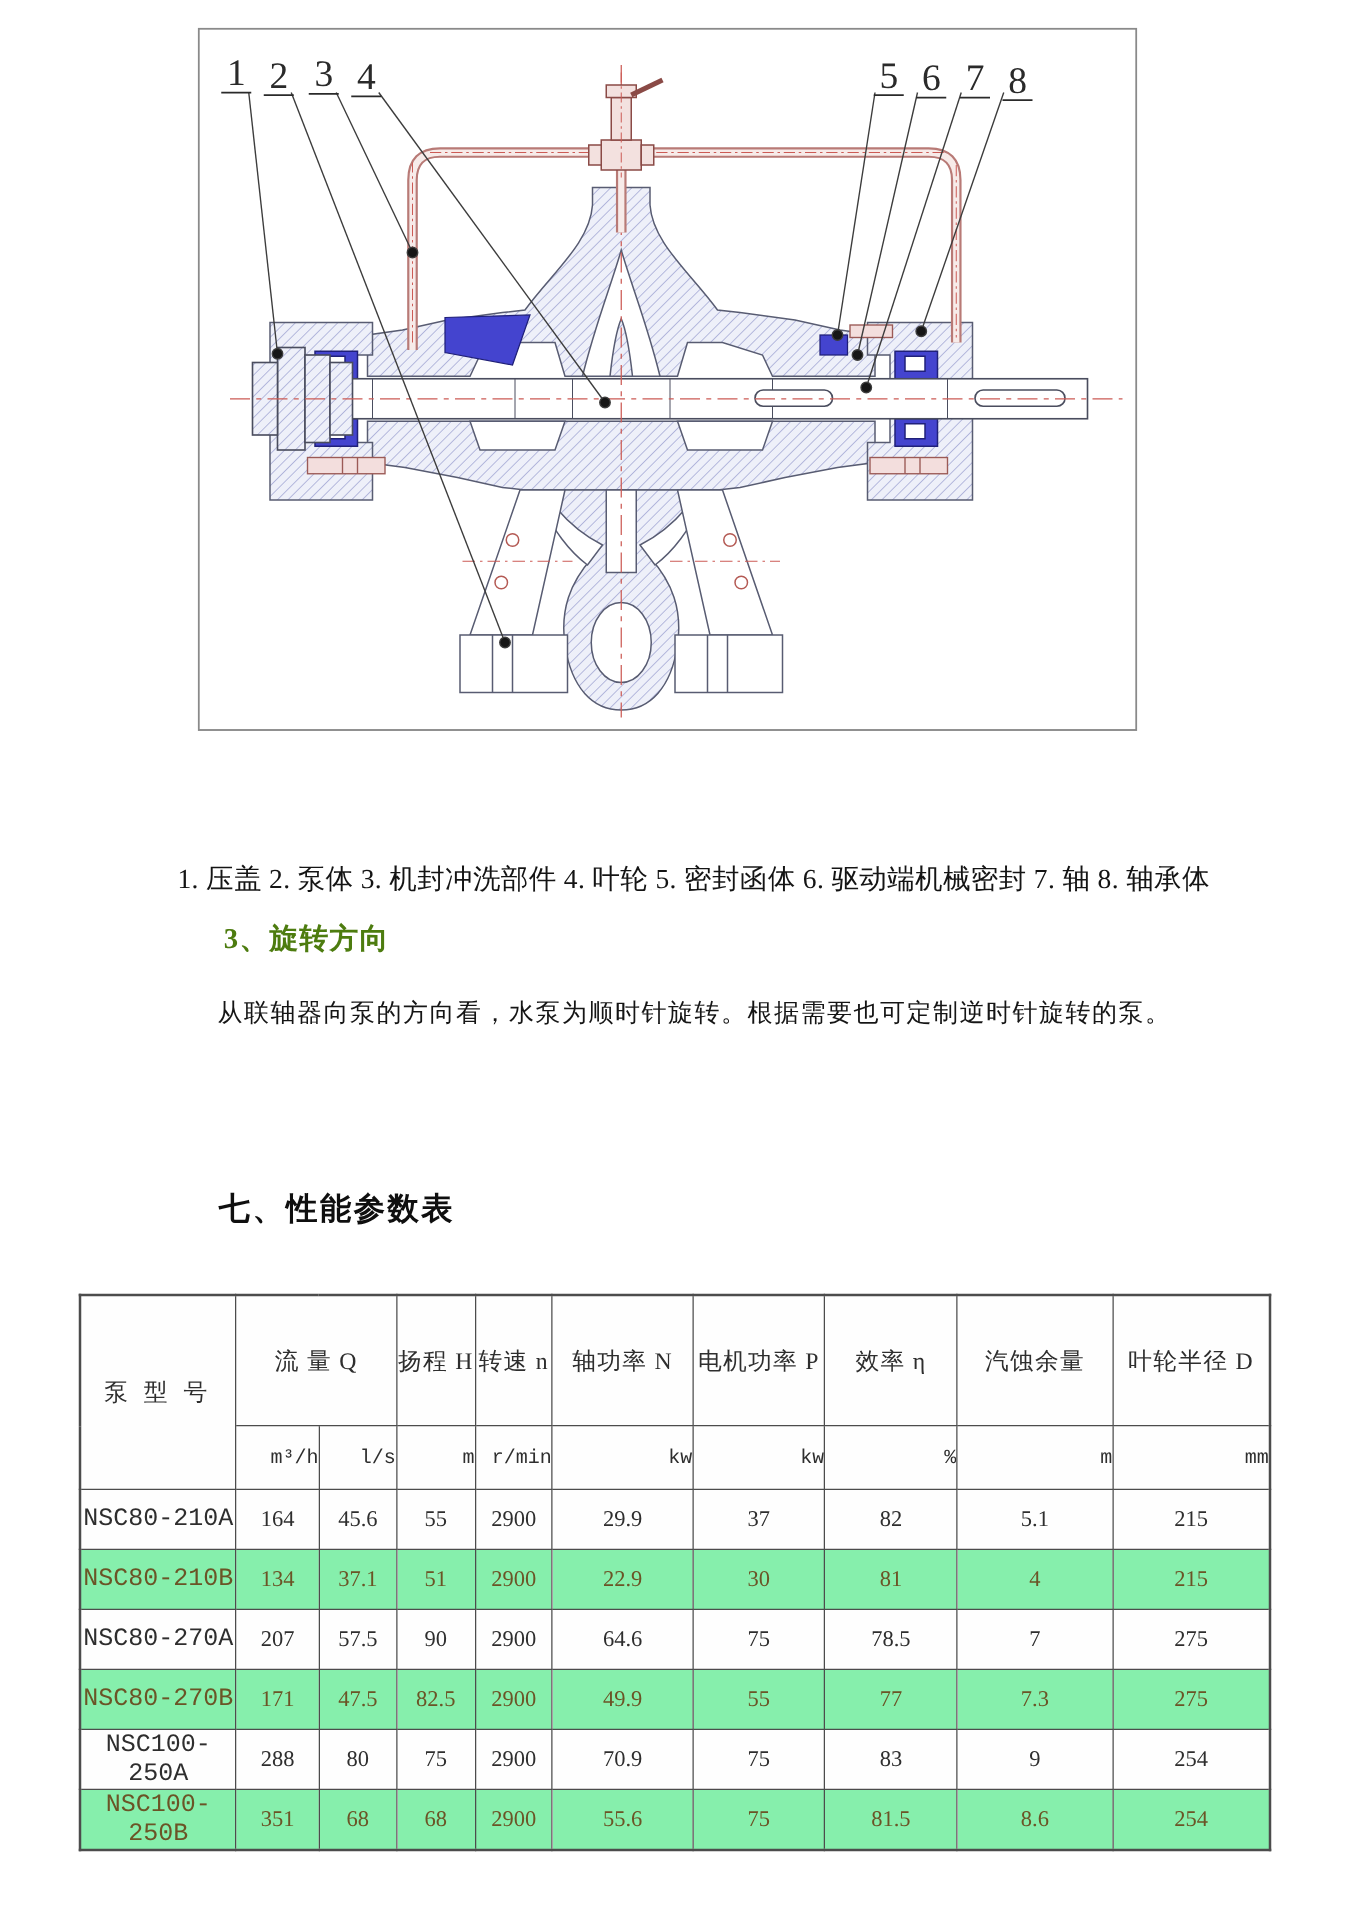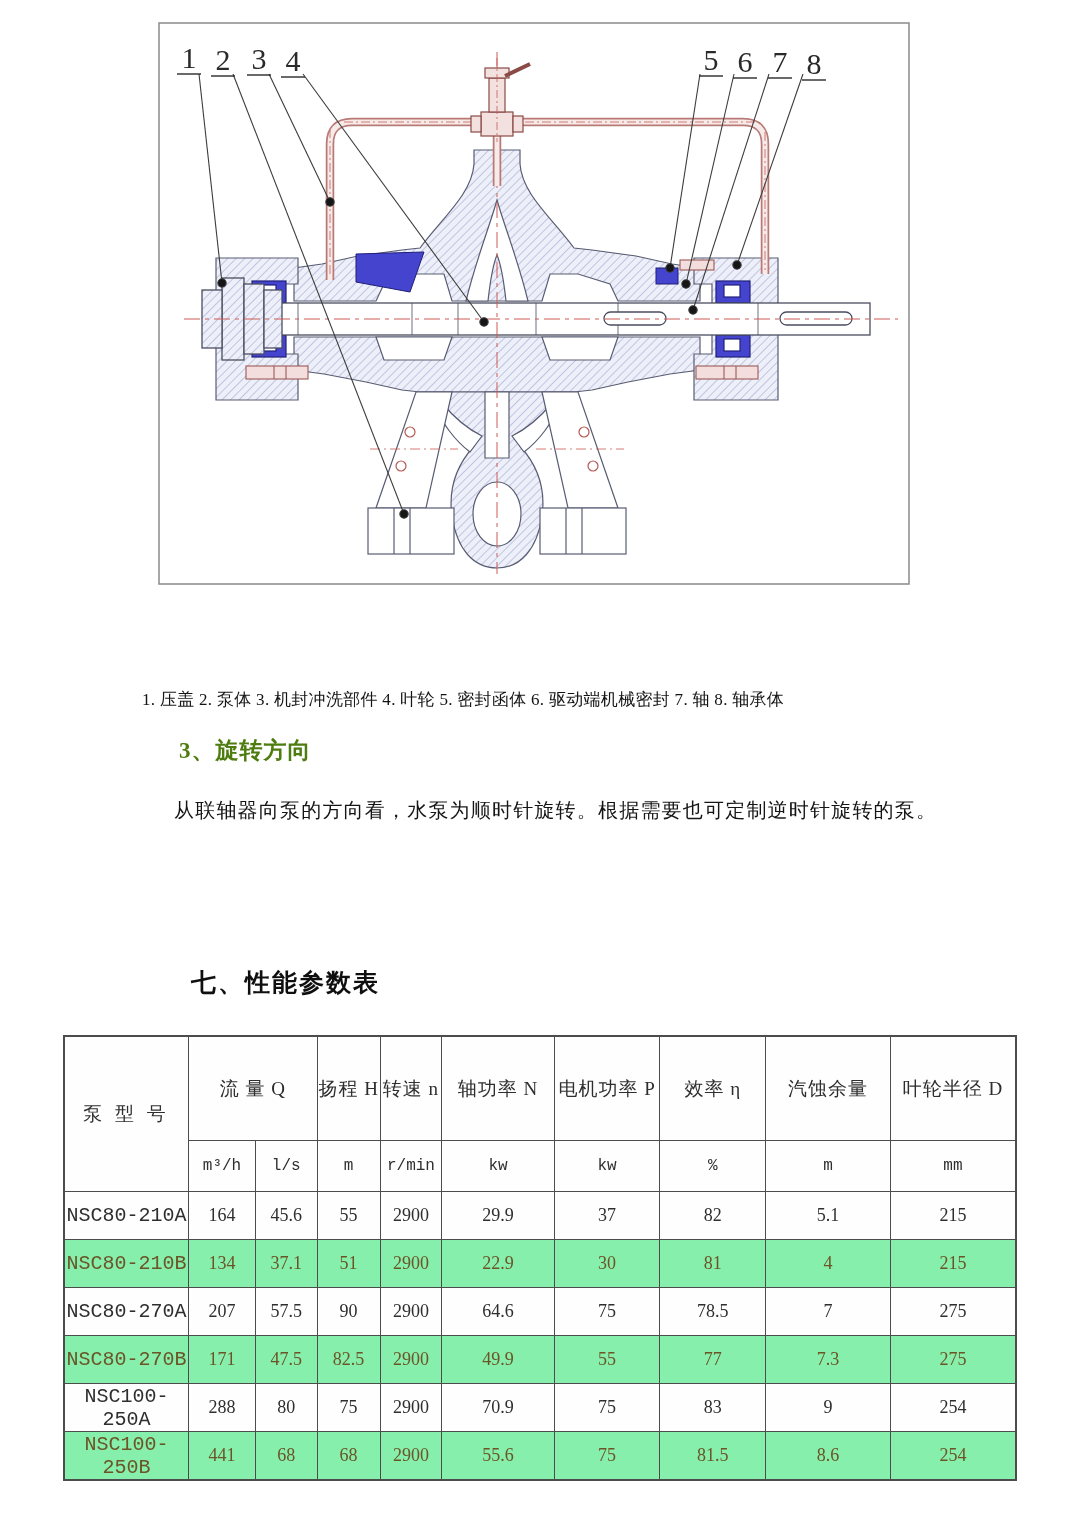--- a/index.html
+++ b/index.html
@@ -1,36 +1,36 @@
 <!DOCTYPE html>
 <html><head>
 <meta charset="utf-8">
 <style>
   html,body{margin:0;padding:0;background:#ffffff;}
   body{width:1079px;height:1527px;position:relative;overflow:hidden;
        font-family:"Liberation Serif",serif;color:#1c1c1c;}
   .figure-frame{position:absolute;left:158px;top:22px;width:752px;height:563px;}
   .figure-frame svg{display:block;width:100%;height:100%;}
-  .caption{position:absolute;left:142px;top:688px;width:910px;font-size:17px;
+  .caption{position:absolute;left:142px;top:688px;width:910px;font-size:22px;
            color:#141414;white-space:nowrap;letter-spacing:.3px;}
   .h-rot{position:absolute;left:179px;top:735px;margin:0;font-size:23px;
          font-weight:bold;color:#4d7c0f;letter-spacing:1px;}
   .p-rot{position:absolute;left:174px;top:797px;margin:0;font-size:20px;
          color:#151515;letter-spacing:1.2px;white-space:nowrap;}
-  .h-perf{position:absolute;left:175px;top:950px;margin:16px;font-size:25px;
+  .h-perf{position:absolute;left:175px;top:950px;margin:0;font-size:25px;
           font-weight:bold;color:#0f0f0f;letter-spacing:2px;}
   table.perf{position:absolute;left:63px;top:1035px;width:954px;
              border-collapse:collapse;table-layout:fixed;
              border:2px solid #4c4c4c;background:#fefefe;}
   table.perf th,table.perf td{border:1px solid #4c4c4c;text-align:center;
              vertical-align:middle;padding:0;color:#2e2e2e;overflow:hidden;}
   tr.grp th{height:103px;font-size:19px;font-weight:normal;letter-spacing:1px;}
   tr.grp th.rowhead{font-size:19px;letter-spacing:4px;border-radius:16px;}
   tr.units th{height:50px;font-size:16px;font-weight:normal;
-              font-family:"Liberation Mono",monospace;}
+              font-family:"Liberation Mono",monospace;text-align:right;}
   tr.data td{height:47px;font-size:18px;}
   tr.data td.model{font-family:"Liberation Mono",monospace;font-size:20px;}
   tr.data.hl{background:#86efac;}
   tr.data.hl td{color:#6b5426;}
 </style>
 </head>
 <body>
 
 <div class="page">
 
@@ -304,21 +304,21 @@
           <td>75</td>
           <td>2900</td>
           <td>70.9</td>
           <td>75</td>
           <td>83</td>
           <td>9</td>
           <td>254</td>
         </tr>
         <tr class="data hl">
           <td class="model">NSC100-250B</td>
-          <td>441</td>
+          <td>351</td>
           <td>68</td>
           <td>68</td>
           <td>2900</td>
           <td>55.6</td>
           <td>75</td>
           <td>81.5</td>
           <td>8.6</td>
           <td>254</td>
         </tr>
       </tbody>

